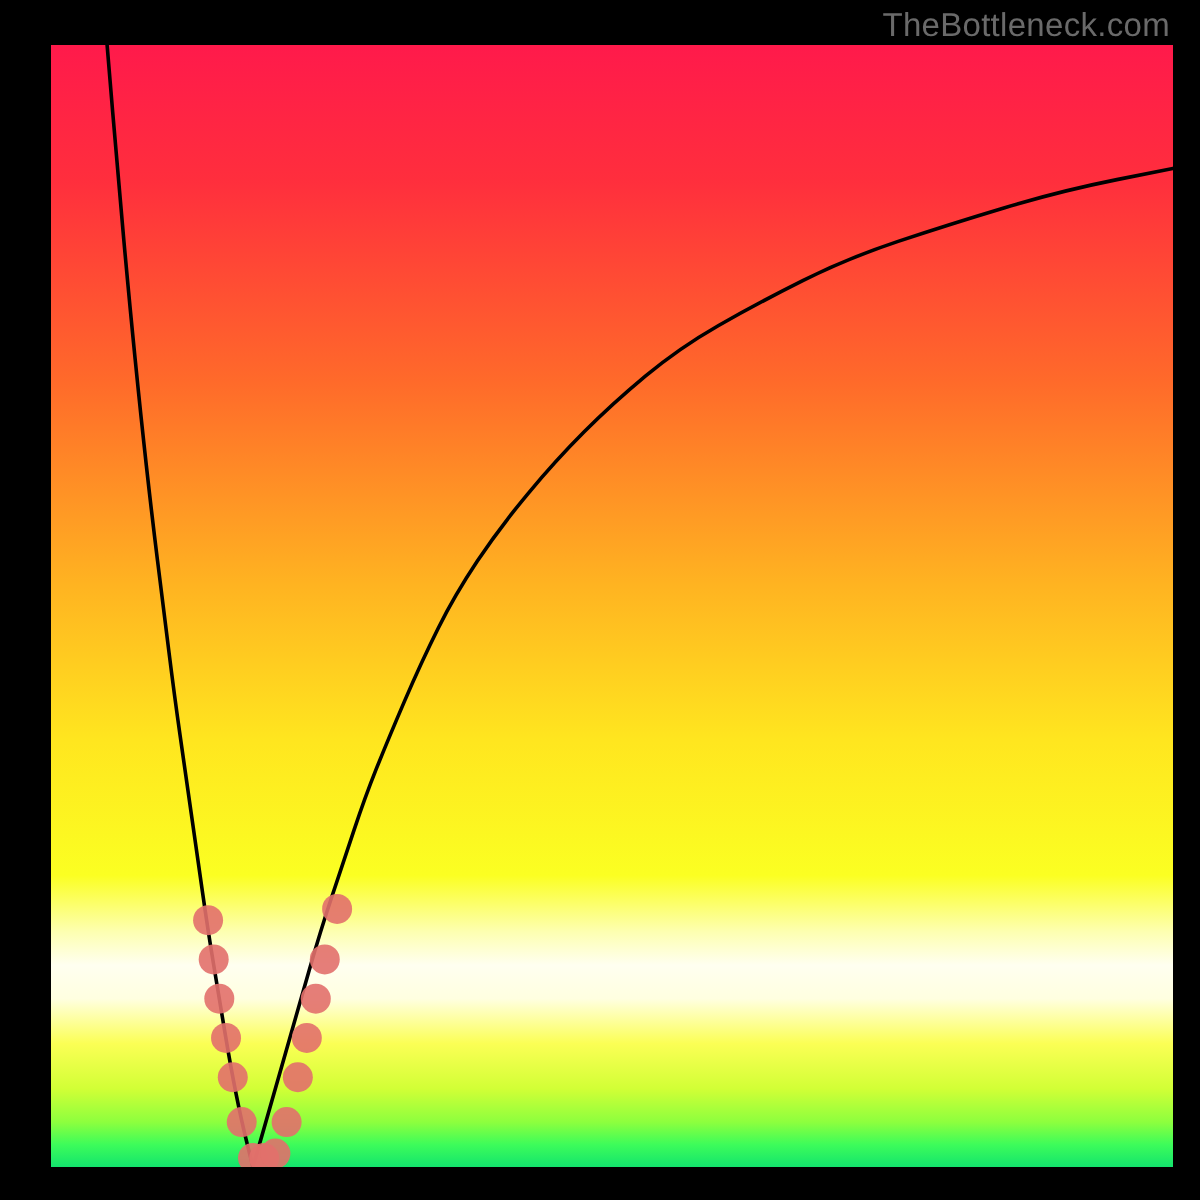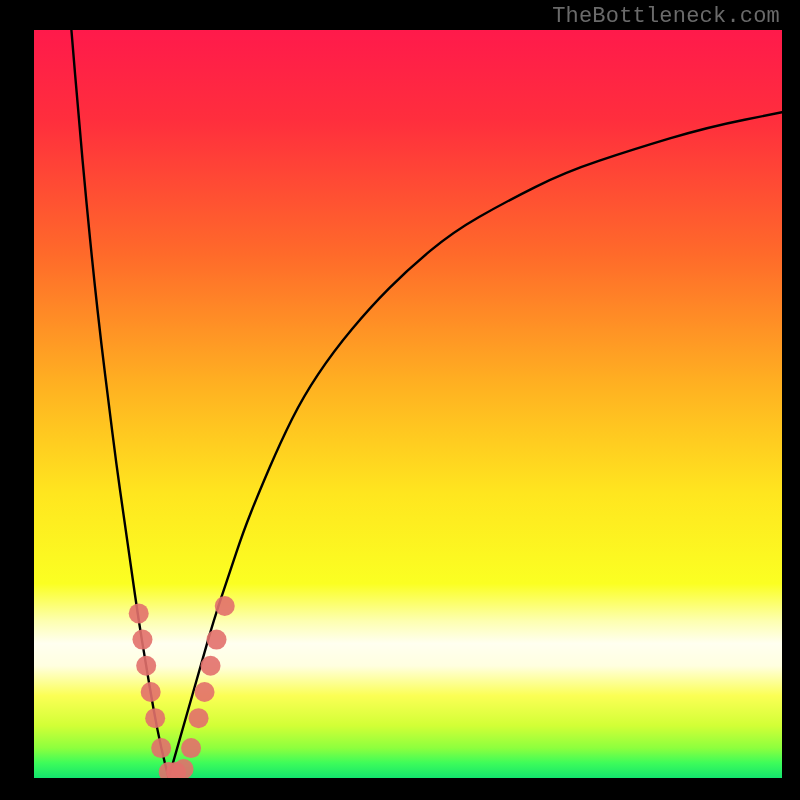--- a/index.html
+++ b/index.html
@@ -11,21 +11,20 @@
     background: #000;
     font-family: Arial, Helvetica, sans-serif;
   }
   .frame {
     position: absolute;
     left: 0;
     top: 0;
     width: 800px;
     height: 800px;
     background: #000;
-    font-family: Liberation Mono, monospace;
   }
   .plot-area {
     position: absolute;
     box-sizing: border-box;
   }
   .gradient-bg {
     position: absolute;
     inset: 0;
   }
   .watermark {

